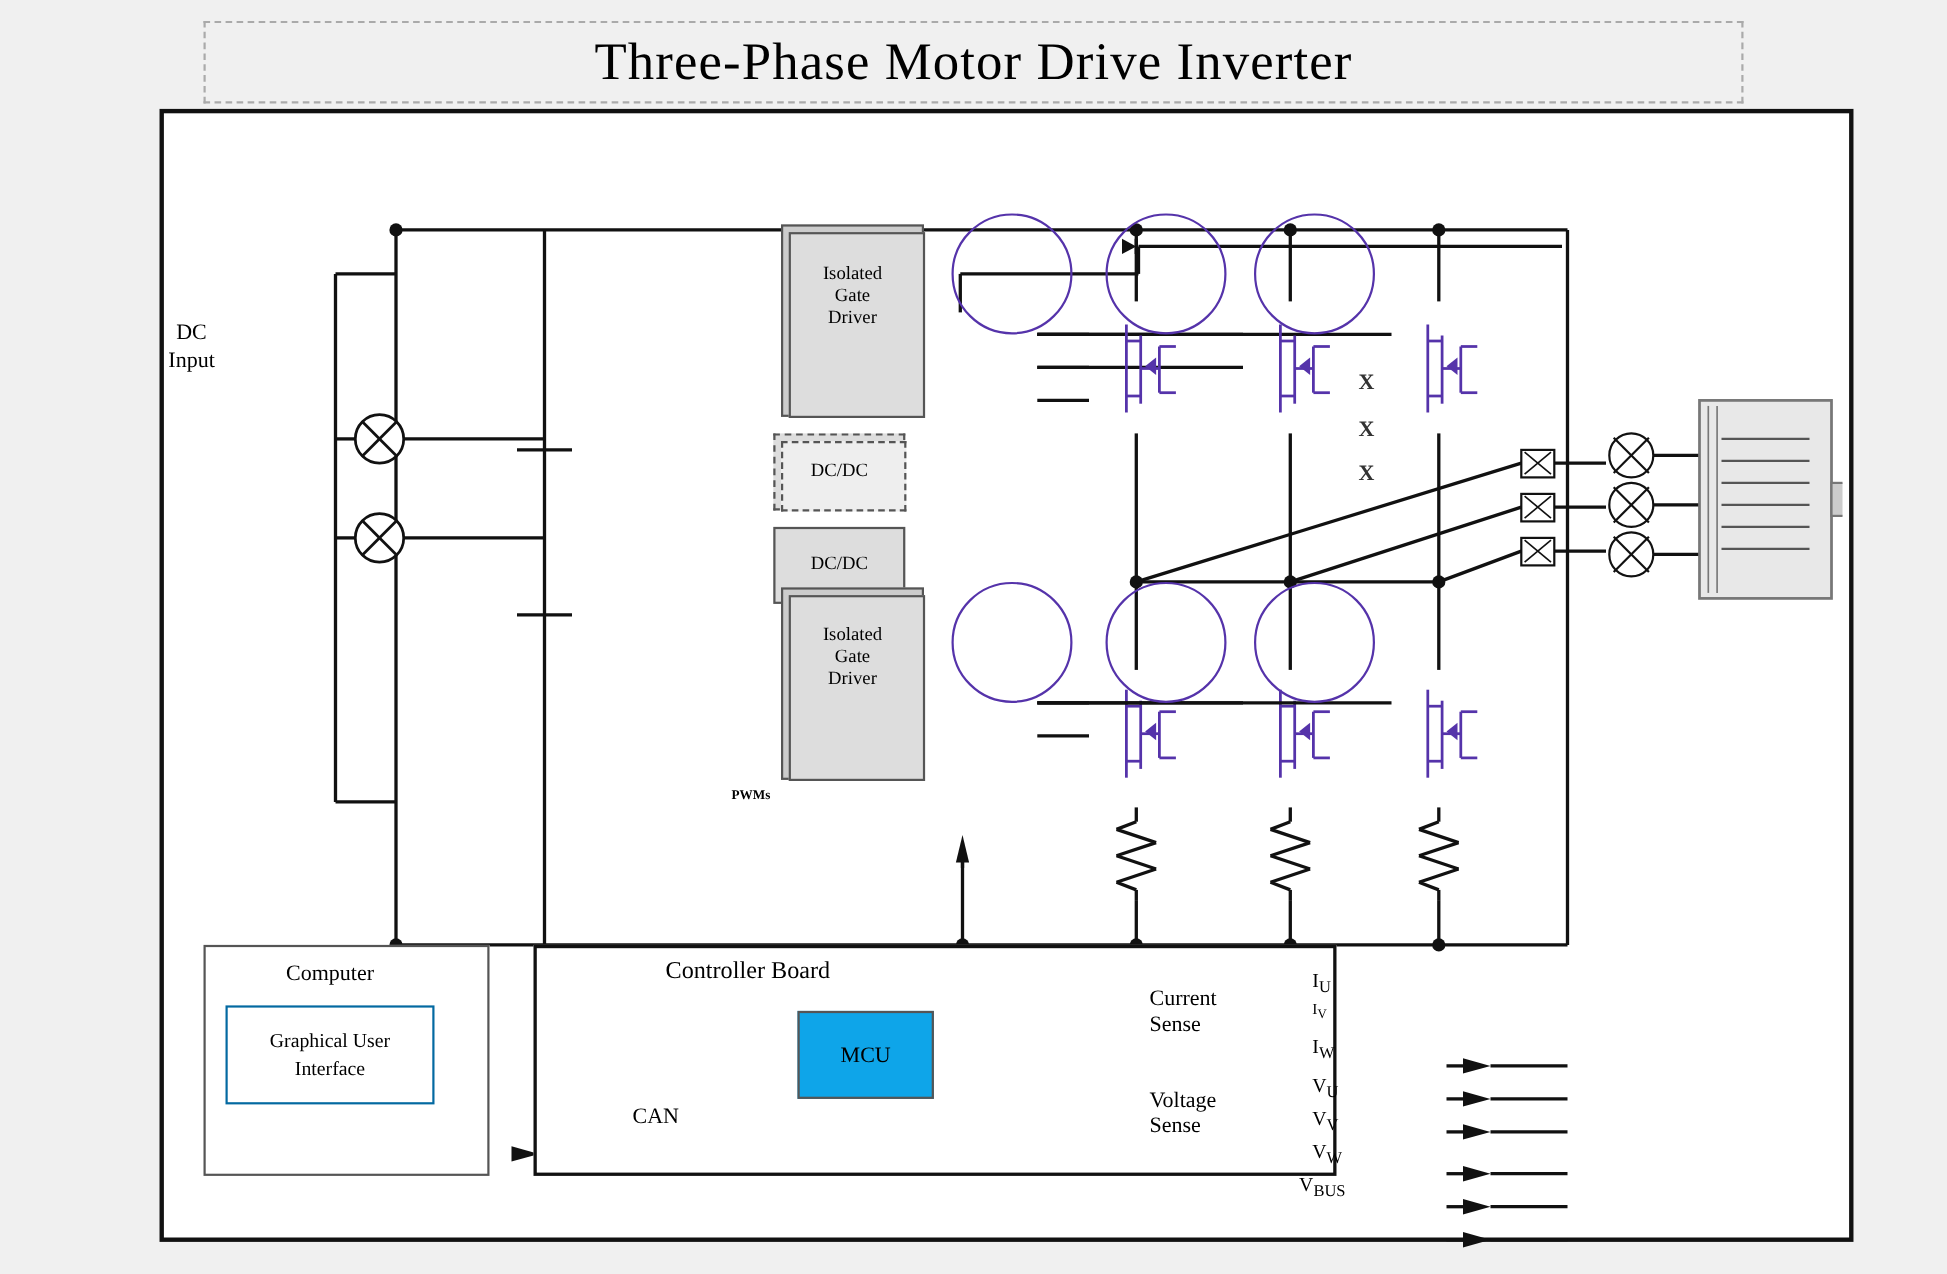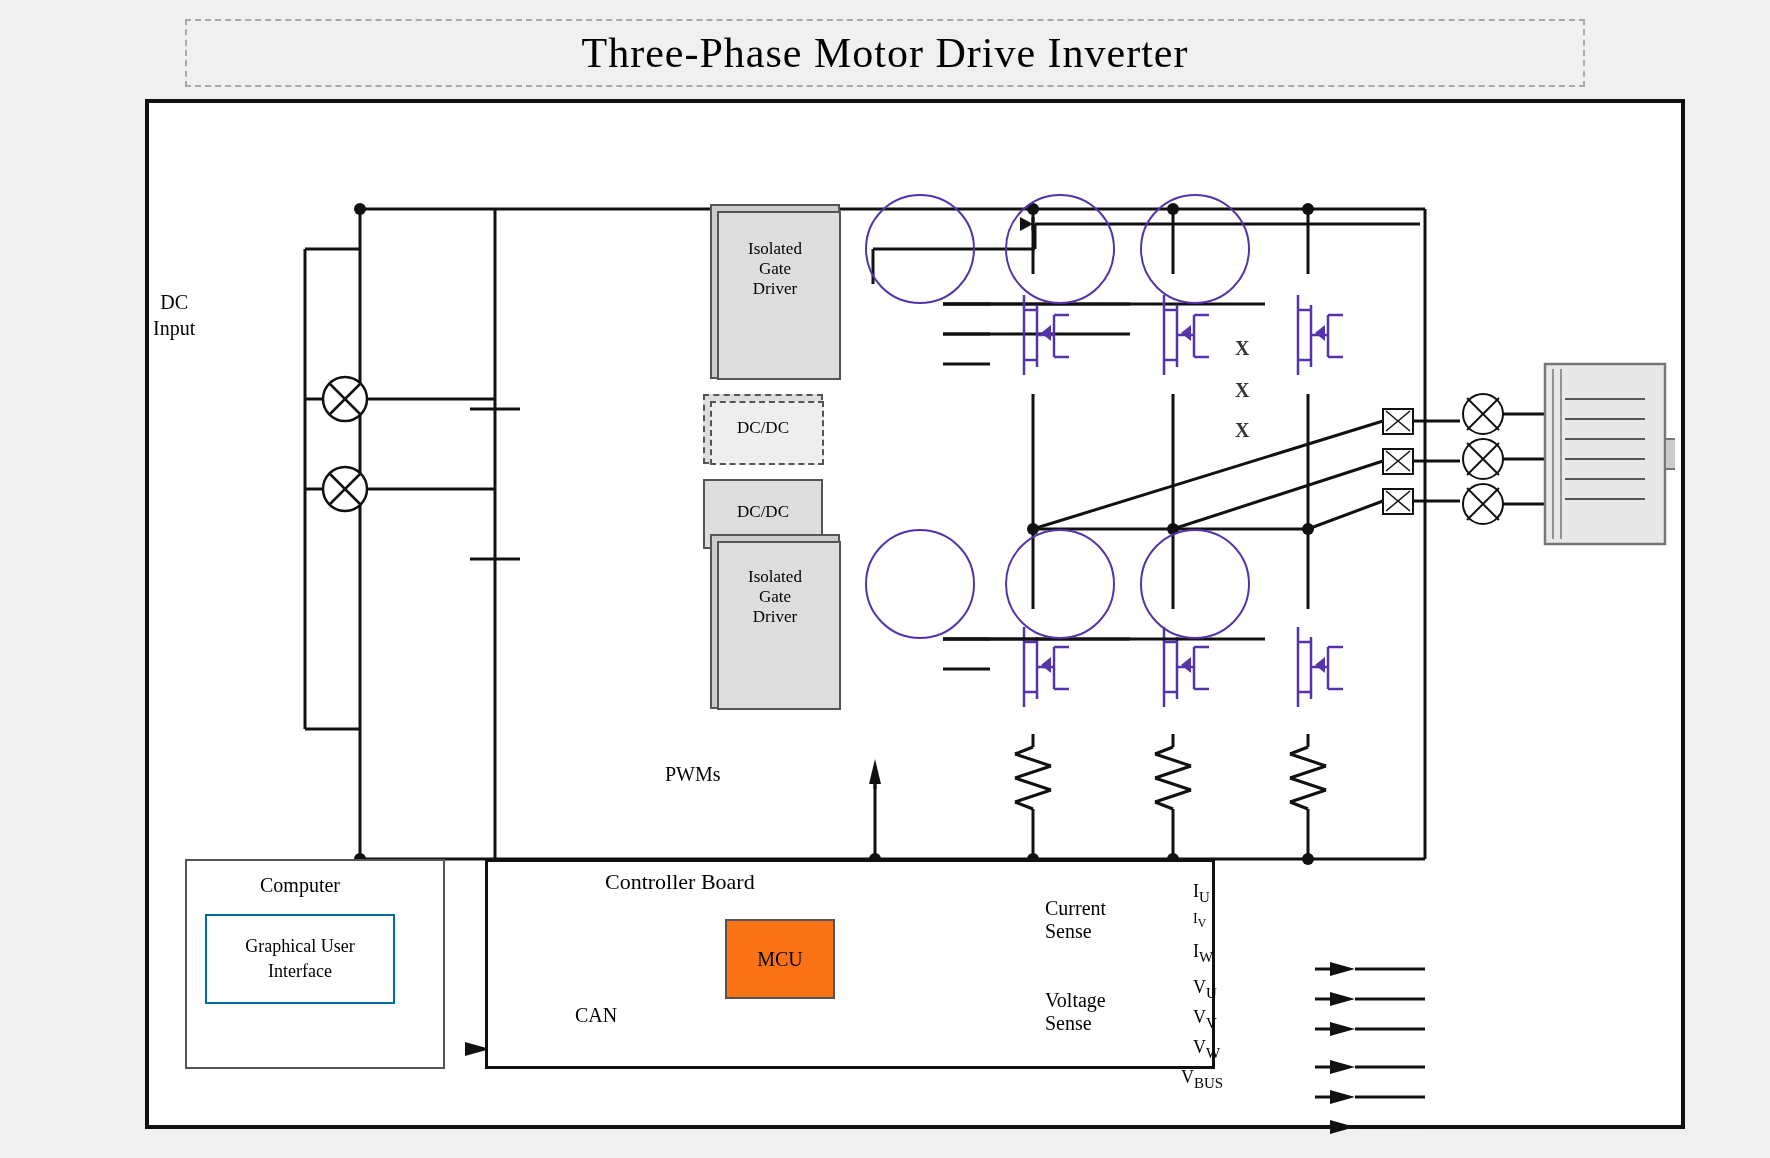--- a/index.html
+++ b/index.html
@@ -32,21 +32,21 @@
     .title-box {
       position: absolute;
       top: 0;
       left: 50%;
       transform: translateX(-50%);
       width: 1400px;
       border: 2px dashed #aaa;
       background: #f0f0f0;
       text-align: center;
       padding: 8px 20px;
-      font-size: 42px;
+      font-size: 48px;
       font-weight: normal;
       letter-spacing: 1px;
       z-index: 10;
     }
 
     
     .main-box {
       position: absolute;
       top: 80px;
       left: 100px;
@@ -208,24 +208,24 @@
       position: absolute;
       top: 985px;
       left: 530px;
       font-size: 20px;
       z-index: 10;
     }
     .mcu-box {
       position: absolute;
       top: 900px;
       left: 680px;
-      width: 110px;
+      width: 124px;
       height: 80px;
       border: 2px solid #555;
-      background: #f97316;
+      background: #0ea5e9;
       z-index: 10;
       display: flex;
       align-items: center;
       justify-content: center;
       font-size: 20px;
     }
 
     
     .computer-box {
       position: absolute;
@@ -275,24 +275,25 @@
     
     .sense-label {
       position: absolute;
       font-size: 20px;
       z-index: 10;
     }
 
     
     .pwms-label {
       position: absolute;
-      top: 744px;
+      top: 696px;
       left: 620px;
-      font-size: 20px;
-      z-index: 10;
+      font-size: 12px;
+      z-index: 10;
+      font-weight: bold;
     }
 
     
     .x-marker {
       position: absolute;
       font-size: 20px;
       font-weight: bold;
       color: #333;
       z-index: 10;
     }

